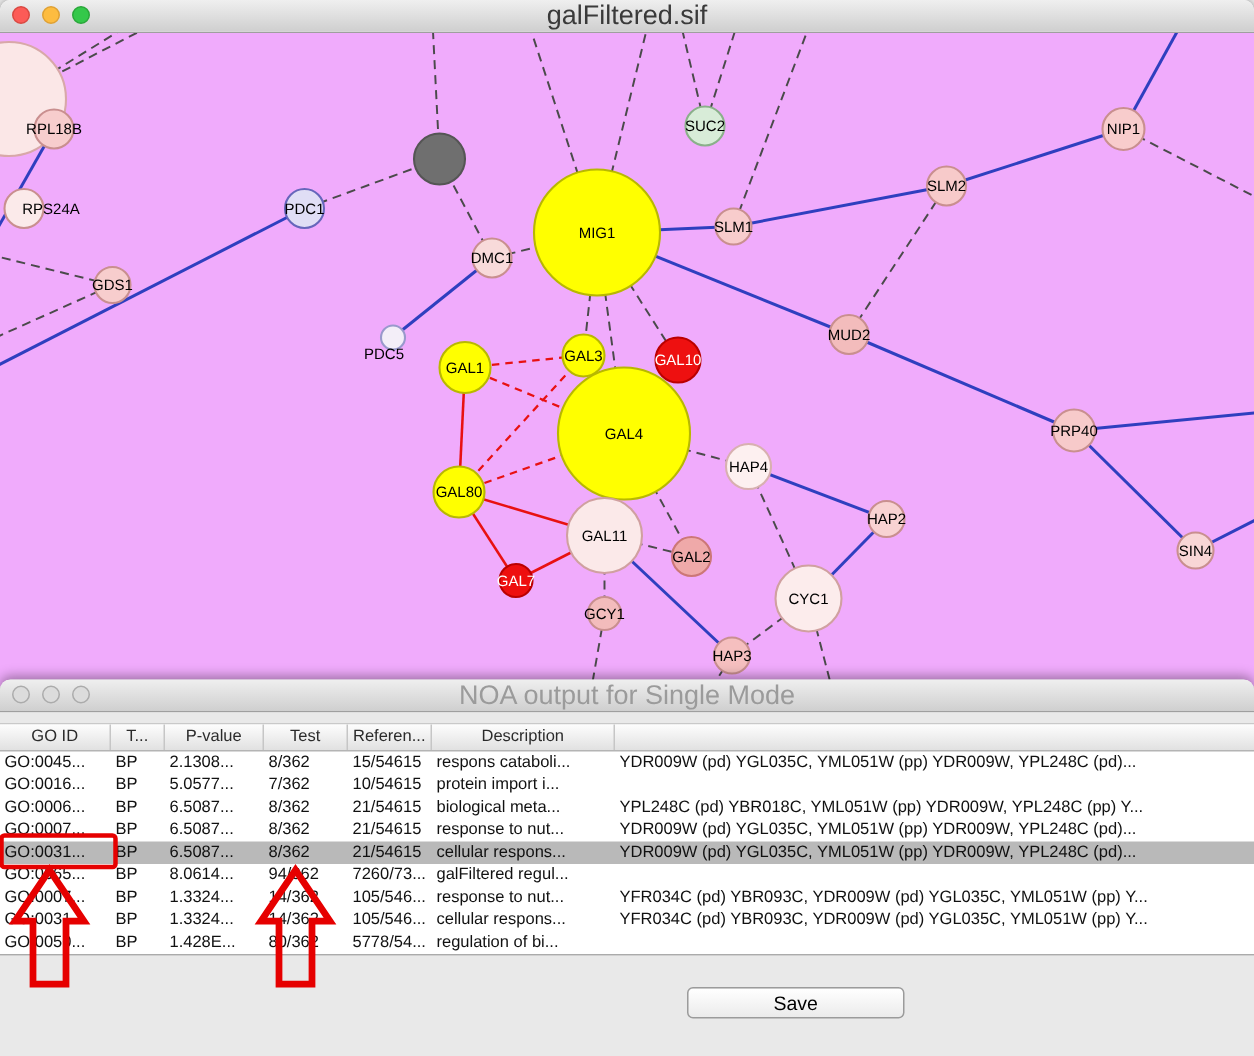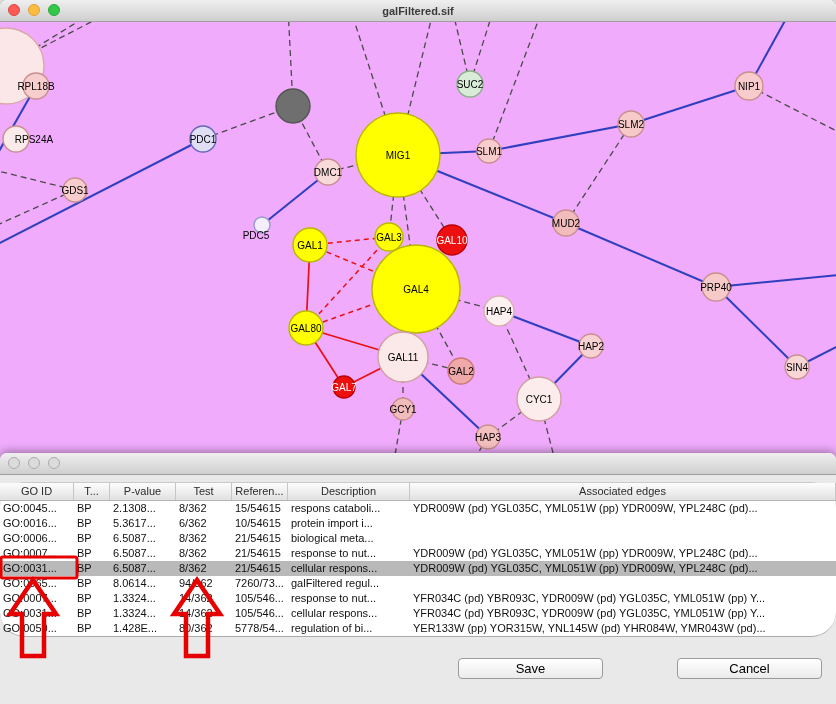--- a/index.html
+++ b/index.html
@@ -6,38 +6,38 @@
   html,body { background:#d6d6d6; }
   body { font-family:"Liberation Sans", sans-serif; }
   .stage { position:relative; width:836px; height:704px; background:#e8e8e8; overflow:hidden; }
 
   .window { position:absolute; left:0; width:836px; border-radius:7px 7px 0 0; }
   .top-window { top:0; height:458px; background:#ffffff; box-shadow:0 0 4px rgba(0,0,0,.35); }
   .bottom-window { top:453px; height:251px; background:#e9e9e9; box-shadow:0 -2px 8px rgba(0,0,0,.35); }
 
   .titlebar { height:22px; background:linear-gradient(#efefef,#cfcfcf); border-bottom:1px solid #9f9f9f;
               border-radius:7px 7px 0 0; position:relative; display:flex; align-items:center; justify-content:center; }
-  .title { font-size:11px; font-weight:bold; color:#3a3a3a; }
+  .title { font-size:18px; font-weight:normal; color:#3a3a3a; }
   .titlebar.inactive .title { color:#9b9b9b; }
 
   .traffic { position:absolute; left:8px; top:4px; display:flex; gap:8px; }
   .light { width:12px; height:12px; border-radius:50%; display:inline-block; }
   .light.close { background:#fc5b57; border:1px solid #d94942; }
   .light.min   { background:#fdbc40; border:1px solid #dfa134; }
   .light.zoom  { background:#34c84a; border:1px solid #2aa73a; }
   .titlebar.inactive .light { background:#dcdcdc; border:1px solid #ababab; }
 
   .graph-area { position:absolute; top:22px; left:0; right:0; bottom:0; background:#f0abfc; overflow:hidden; }
   #graph { display:block; }
   #graph text { font-family:"Liberation Sans", sans-serif; }
 
   .bw-content { position:absolute; top:22px; left:0; right:0; bottom:0; background:#e9e9e9; }
 
   .noa-table { position:absolute; top:7px; left:0; width:836px; background:#fff;
-               border-top:1px solid #c9c9c9; border-bottom:1px solid #ababab; font-size:11px;border-radius:25px; }
+               border-top:1px solid #c9c9c9; border-bottom:1px solid #ababab; font-size:11px; }
   .trow { display:grid; grid-template-columns:74px 36px 66px 56px 56px 122px 1fr; height:15px; line-height:15px; }
   .thead-row { height:18px; line-height:17px; background:linear-gradient(#fdfdfd,#e1e1e1); border-bottom:1px solid #b4b4b4; }
   .th { text-align:center; border-right:1px solid #c6c6c6; color:#2b2b2b; overflow:hidden; white-space:nowrap; }
   .td { padding:0 3px; overflow:hidden; white-space:nowrap; color:#111; }
   .trow.selected { background:#b9b9b9; }
 
   .btn { position:absolute; top:183px; width:145px; height:21px; border:1px solid #9b9b9b; border-radius:4px;
          background:linear-gradient(#ffffff,#ebebeb); font-size:13px; color:#000; text-align:center;
          line-height:19px; font-family:"Liberation Sans", sans-serif; cursor:default; }
   .btn.save { left:458px; }
@@ -173,56 +173,57 @@
     </div>
   </div>
 
   <div class="window bottom-window">
     <div class="titlebar inactive">
       <div class="traffic">
         <span class="light close"></span>
         <span class="light min"></span>
         <span class="light zoom"></span>
       </div>
+      <span class="title">NOA output for Single Mode</span>
     </div>
     <div class="bw-content">
       <div class="noa-table" id="noa-table">
           <div class="trow thead-row">
             <div class="th">GO ID</div>
             <div class="th">T...</div>
             <div class="th">P-value</div>
             <div class="th">Test</div>
             <div class="th">Referen...</div>
             <div class="th">Description</div>
-            <div class="th">Associated edges</div>
           </div>
           <div class="trow">
             <div class="td">GO:0045...</div>
             <div class="td">BP</div>
             <div class="td">2.1308...</div>
             <div class="td">8/362</div>
             <div class="td">15/54615</div>
             <div class="td">respons cataboli...</div>
             <div class="td">YDR009W (pd) YGL035C, YML051W (pp) YDR009W, YPL248C (pd)...</div>
           </div>
           <div class="trow">
             <div class="td">GO:0016...</div>
             <div class="td">BP</div>
-            <div class="td">5.3617...</div>
-            <div class="td">6/362</div>
+            <div class="td">5.0577...</div>
+            <div class="td">7/362</div>
             <div class="td">10/54615</div>
             <div class="td">protein import i...</div>
           </div>
           <div class="trow">
             <div class="td">GO:0006...</div>
             <div class="td">BP</div>
             <div class="td">6.5087...</div>
             <div class="td">8/362</div>
             <div class="td">21/54615</div>
             <div class="td">biological meta...</div>
+            <div class="td">YPL248C (pd) YBR018C, YML051W (pp) YDR009W, YPL248C (pp) Y...</div>
           </div>
           <div class="trow">
             <div class="td">GO:0007...</div>
             <div class="td">BP</div>
             <div class="td">6.5087...</div>
             <div class="td">8/362</div>
             <div class="td">21/54615</div>
             <div class="td">response to nut...</div>
             <div class="td">YDR009W (pd) YGL035C, YML051W (pp) YDR009W, YPL248C (pd)...</div>
           </div>
@@ -261,25 +262,23 @@
             <div class="td">cellular respons...</div>
             <div class="td">YFR034C (pd) YBR093C, YDR009W (pd) YGL035C, YML051W (pp) Y...</div>
           </div>
           <div class="trow">
             <div class="td">GO:0050...</div>
             <div class="td">BP</div>
             <div class="td">1.428E...</div>
             <div class="td">80/362</div>
             <div class="td">5778/54...</div>
             <div class="td">regulation of bi...</div>
-            <div class="td">YER133W (pp) YOR315W, YNL145W (pd) YHR084W, YMR043W (pd)...</div>
           </div>
         </div>
       <button class="btn save">Save</button>
-      <button class="btn cancel">Cancel</button>
     </div>
   </div>
 
   <svg class="annot" id="annot" width="836" height="704" viewBox="0 0 836 704">
       <rect x="1" y="557" width="76" height="21" rx="2" fill="none" stroke="#e60000" stroke-width="3"></rect>
       <path d="M 22 656 L 22 614 L 10 614 L 33 580 L 56 614 L 44 614 L 44 656 Z" fill="none" stroke="#e60000" stroke-width="4.5" stroke-linejoin="miter"></path>
       <path d="M 186 656 L 186 614 L 174 614 L 197 580 L 220 614 L 208 614 L 208 656 Z" fill="none" stroke="#e60000" stroke-width="4.5" stroke-linejoin="miter"></path>
     </svg>
 
 </div>

